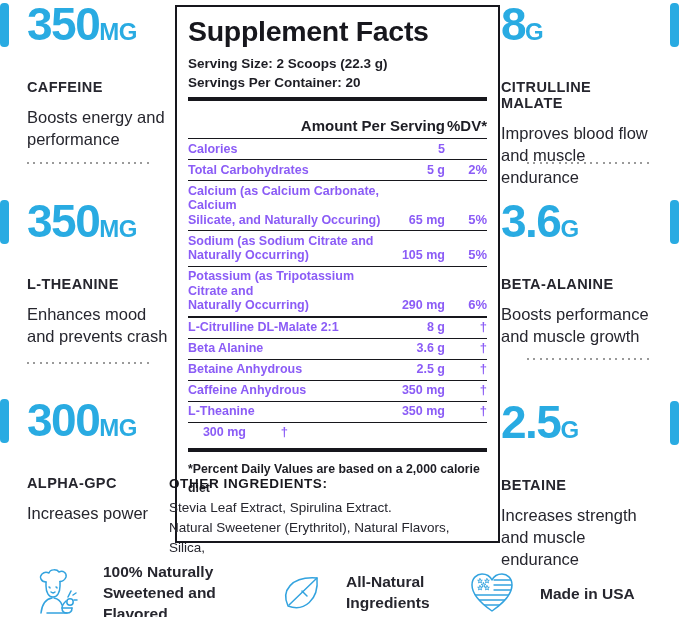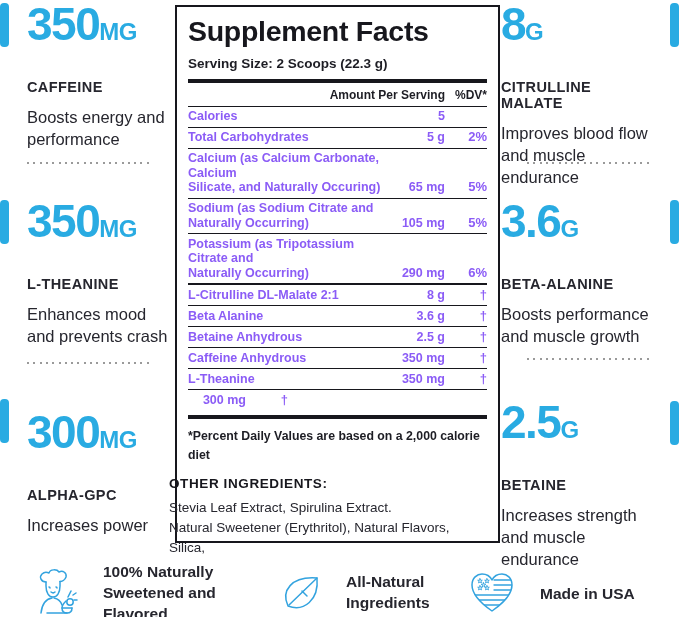--- a/index.html
+++ b/index.html
@@ -19,22 +19,22 @@
   .edge-bar { position:absolute; width:9px; height:44px; background:#29ABE2; border-radius:4px; }
   .dotted-div { position:absolute; width:126px; height:2px;
     background:repeating-linear-gradient(90deg,#9a9a9a 0 2px,transparent 2px 6.3px); }
 
   
   .panel { position:absolute; left:175px; top:5px; width:325px; height:538px;
     border:2px solid #17171d; background:#fff; padding:7px 11px 6px; overflow:hidden; }
   .sf-title { font-size:28.5px; font-weight:800; letter-spacing:-0.3px; color:#17171d; margin:1px 0 7px; }
   .serving { font-size:13.5px; font-weight:700; line-height:18.5px; color:#1d1d24; }
   .bar4 { height:4px; background:#17171d; margin-top:5px; }
-  .hdr-row { display:flex; align-items:flex-end; padding:5px 0 4px; border-bottom:1.5px solid #17171d;
-    font-size:12px; font-weight:700; color:#1d1d24; }
+  .hdr-row { display:flex; align-items:flex-end; padding:16px 0 4px; border-bottom:1.5px solid #17171d;
+    font-size:15px; font-weight:700; color:#1d1d24; }
   .hdr-row .spacer { flex:1; }
   .dvcol { width:42px; text-align:right; }
   .row { display:flex; align-items:flex-end; padding:2.5px 0 3px; border-bottom:1px solid #17171d;
     font-size:12.5px; font-weight:700; line-height:14.5px; color:#8b5cf6; }
   .row.sep2 { border-bottom-width:2px; }
   .row.last { border-bottom:none; }
   .rlabel { flex:1; padding-right:4px; }
   .rlabel span { display:block; }
   .rlabel span:empty { display:none; }
   .ramt { min-width:58px; text-align:right; white-space:nowrap; }
@@ -71,21 +71,21 @@
     <div class="ing-name">CAFFEINE</div>
     <div class="benefit">Boosts energy and performance</div>
   </div>
   <div class="dotted-div" style="left:27px;top:162px"></div>
   <div class="side-sec left" style="top:199px">
     <div class="bignum"><span>350</span><span class="bigunit">MG</span></div>
     <div class="ing-name">L-THEANINE</div>
     <div class="benefit">Enhances mood and prevents crash</div>
   </div>
   <div class="dotted-div" style="left:27px;top:362px"></div>
-  <div class="side-sec left" style="top:410px">
+  <div class="side-sec left" style="top:398px">
     <div class="bignum"><span>300</span><span class="bigunit">MG</span></div>
     <div class="ing-name">ALPHA-GPC</div>
     <div class="benefit">Increases power</div>
   </div>
 
   <div class="side-sec right" style="top:2px">
     <div class="bignum"><span>8</span><span class="bigunit">G</span></div>
     <div class="ing-name">CITRULLINE MALATE</div>
     <div class="benefit">Improves blood flow and muscle endurance</div>
   </div>
@@ -98,20 +98,21 @@
   <div class="dotted-div" style="left:527px;top:358px"></div>
   <div class="side-sec right" style="top:400px">
     <div class="bignum"><span>2.5</span><span class="bigunit">G</span></div>
     <div class="ing-name">BETAINE</div>
     <div class="benefit">Increases strength and muscle endurance</div>
   </div>
 
   <div class="panel">
     <div class="sf-title">Supplement Facts</div>
     <div class="serving">Serving Size: 2 Scoops (22.3 g)</div>
+    <div class="serving">Servings Per Container: 20</div>
     <div class="bar4"></div>
     <div class="hdr-row">
       <span class="spacer"></span>
       <span>Amount Per Serving</span>
       <span class="dvcol">%DV*</span>
     </div>
 
     <div class="row">
       <div class="rlabel">
           <span>Calories</span>

